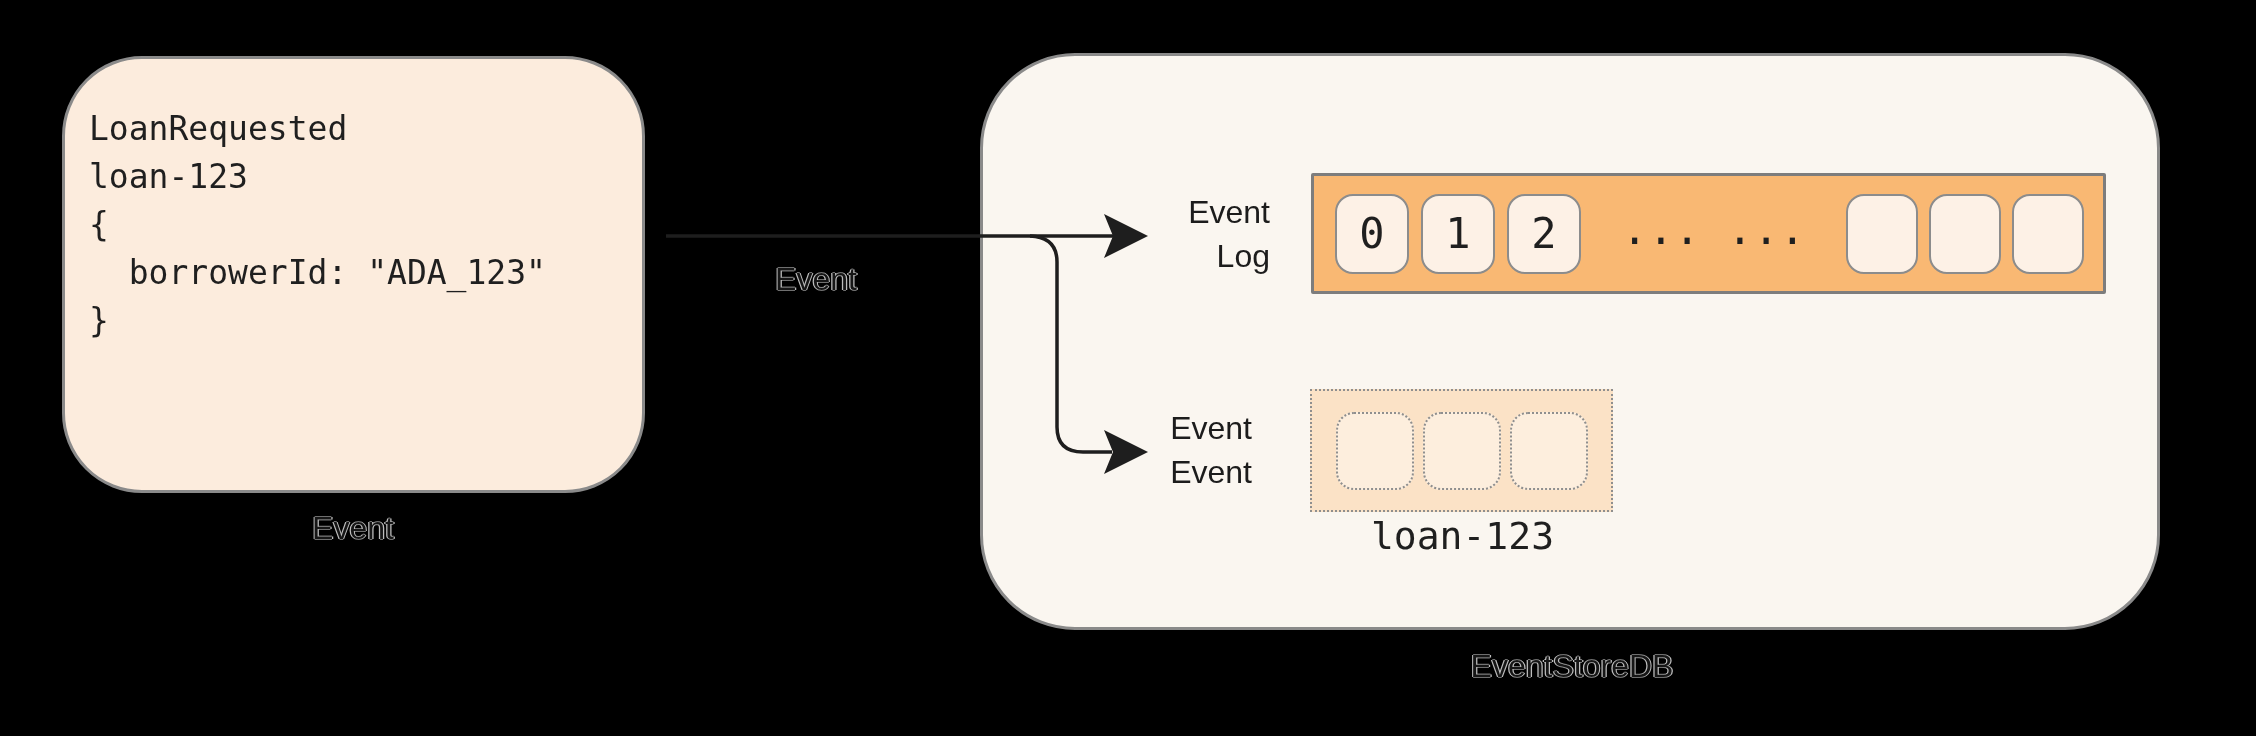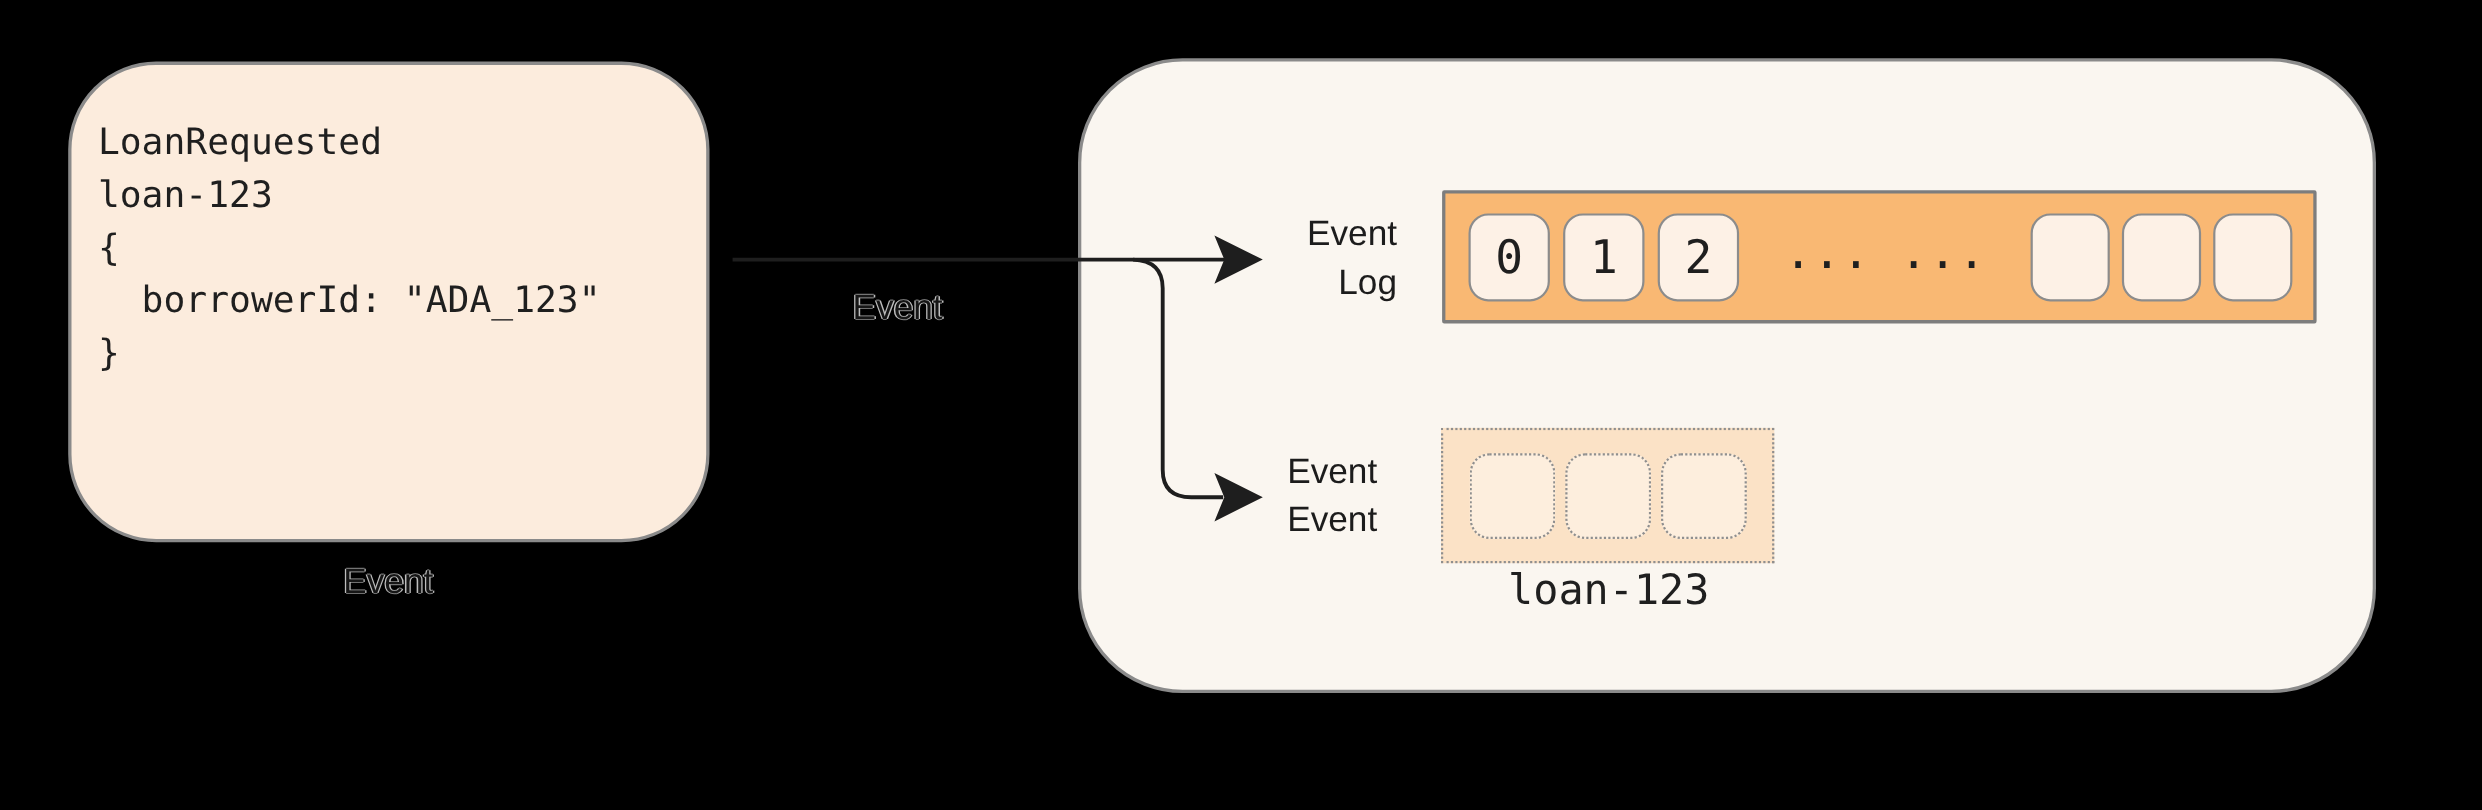--- a/index.html
+++ b/index.html
@@ -93,20 +93,21 @@
       <div class="code-line">{</div>
       <div class="code-line">  borrowerId: "ADA_123"</div>
       <div class="code-line">}</div>
     </div>
   </div>
   <div class="caption halo event-caption">Event</div>
 
   <div class="caption halo append-label">Event</div>
 
   <div class="esdb-box"></div>
+  <div class="caption halo esdb-caption">EventStoreDB</div>
 
   <div class="side-label log-label">
     <div>Event</div>
     <div>Log</div>
   </div>
 
   <div class="log-bar">
     <div class="log-cell">0</div>
     <div class="log-cell">1</div>
     <div class="log-cell">2</div>

